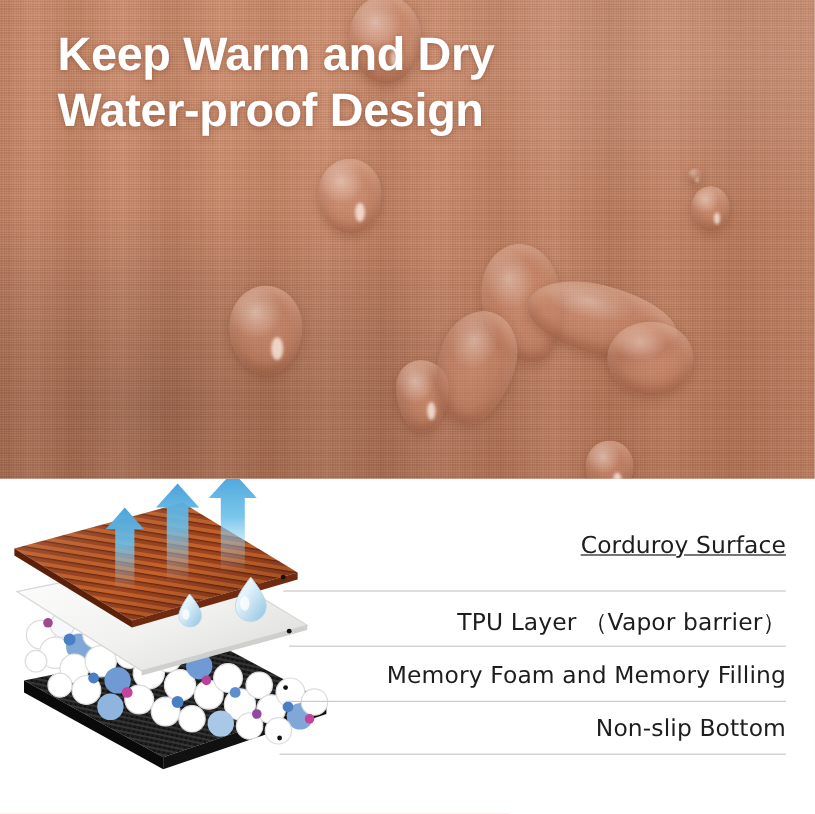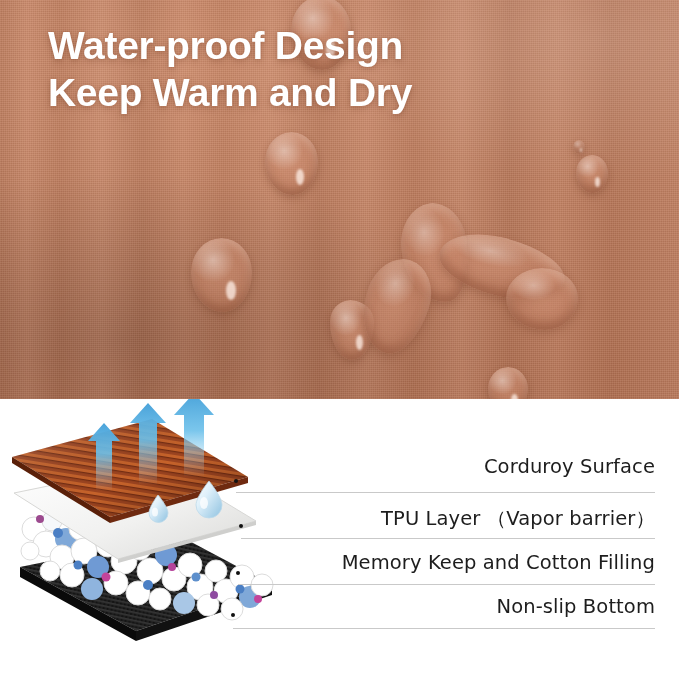--- a/index.html
+++ b/index.html
@@ -92,22 +92,22 @@
     <div class="bead" style="left:573px;top:140px;width:12px;height:14px;"></div>
     <div class="bead" style="left:330px;top:300px;width:44px;height:60px;border-radius:46% 54% 50% 50%/36% 36% 64% 64%;"></div>
     <div class="bead" style="left:488px;top:367px;width:40px;height:46px;"></div>
 
     <div class="blob" style="left:402px;top:203px;width:66px;height:100px;border-radius:52% 48% 40% 60%/44% 40% 60% 56%;transform:rotate(-8deg);"></div>
     <div class="blob" style="left:438px;top:238px;width:128px;height:58px;border-radius:46% 54% 50% 50%/52% 48% 52% 48%;transform:rotate(14deg);"></div>
     <div class="blob" style="left:506px;top:268px;width:72px;height:62px;border-radius:50% 50% 46% 54%/48% 48% 52% 52%;"></div>
     <div class="blob" style="left:364px;top:258px;width:64px;height:96px;border-radius:50% 50% 44% 56%/42% 42% 58% 58%;transform:rotate(18deg);"></div>
 
     <div id="headline">
+      <div class="hl-line">Keep Warm and Dry</div>
       <div class="hl-line">Water-proof Design</div>
-      <div class="hl-line">Keep Warm and Dry</div>
     </div>
   </div>
 
   <div id="diagram">
 
     <svg class="layers-art" viewBox="0 0 340 279">
       <defs>
 
         <pattern id="cord" width="7" height="7" patternUnits="userSpaceOnUse" patternTransform="rotate(9)">
           <rect width="7" height="7" fill="#9c4420"></rect>
@@ -232,25 +232,25 @@
 
       <circle cx="236" cy="82" r="2" fill="#111"></circle>
       <circle cx="241" cy="127" r="2" fill="#111"></circle>
       <circle cx="238" cy="174" r="2" fill="#111"></circle>
       <circle cx="233" cy="216" r="2" fill="#111"></circle>
     </svg>
 
     <div class="callouts">
 
       <div class="co-line" style="left:236px;top:93px;width:419px;"></div>
-      <div class="co-label" style="top:56px;">Corduroy Surface</div>
+      <div class="co-label" style="top:44px;text-decoration:underline;">Corduroy Surface</div>
 
       <div class="co-line" style="left:241px;top:139px;width:414px;"></div>
       <div class="co-label" style="top:106px;">TPU Layer （Vapor barrier）</div>
 
       <div class="co-line" style="left:238px;top:185px;width:417px;"></div>
-      <div class="co-label" style="top:152px;">Memory Keep and Cotton Filling</div>
+      <div class="co-label" style="top:152px;">Memory Foam and Memory Filling</div>
 
       <div class="co-line" style="left:233px;top:229px;width:422px;"></div>
       <div class="co-label" style="top:196px;margin-left:16px;">Non-slip Bottom</div>
     </div>
   </div>
 </div>
 
 </body></html>

